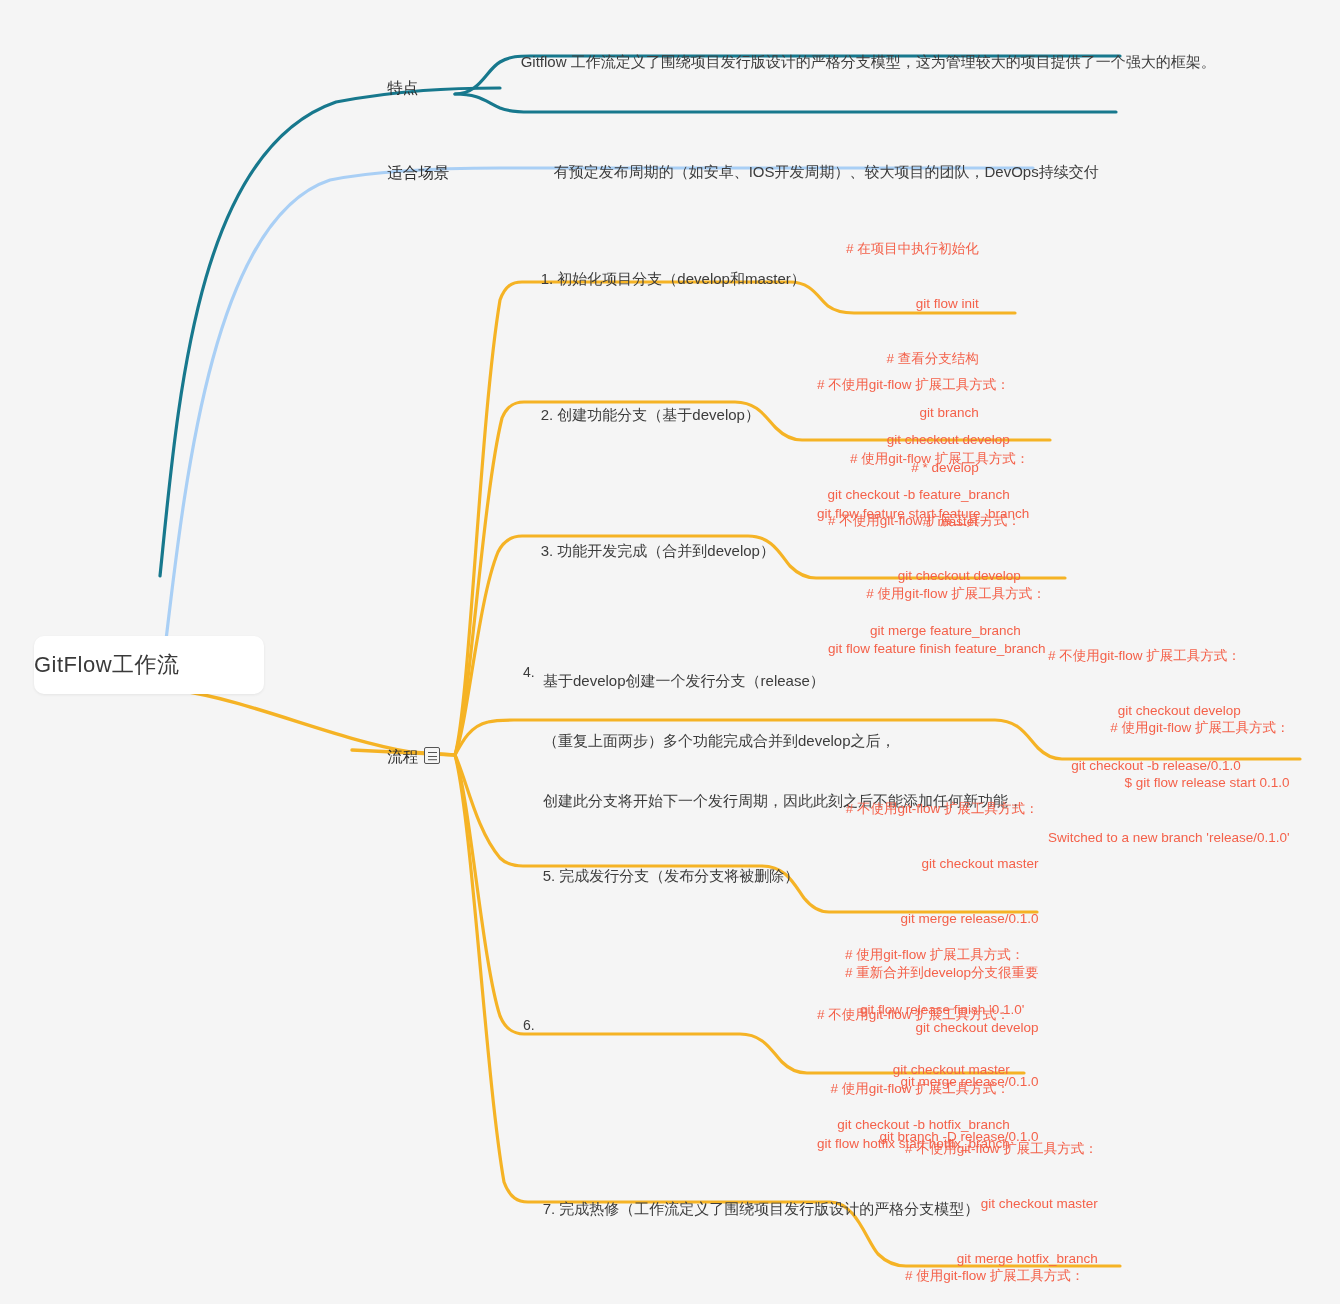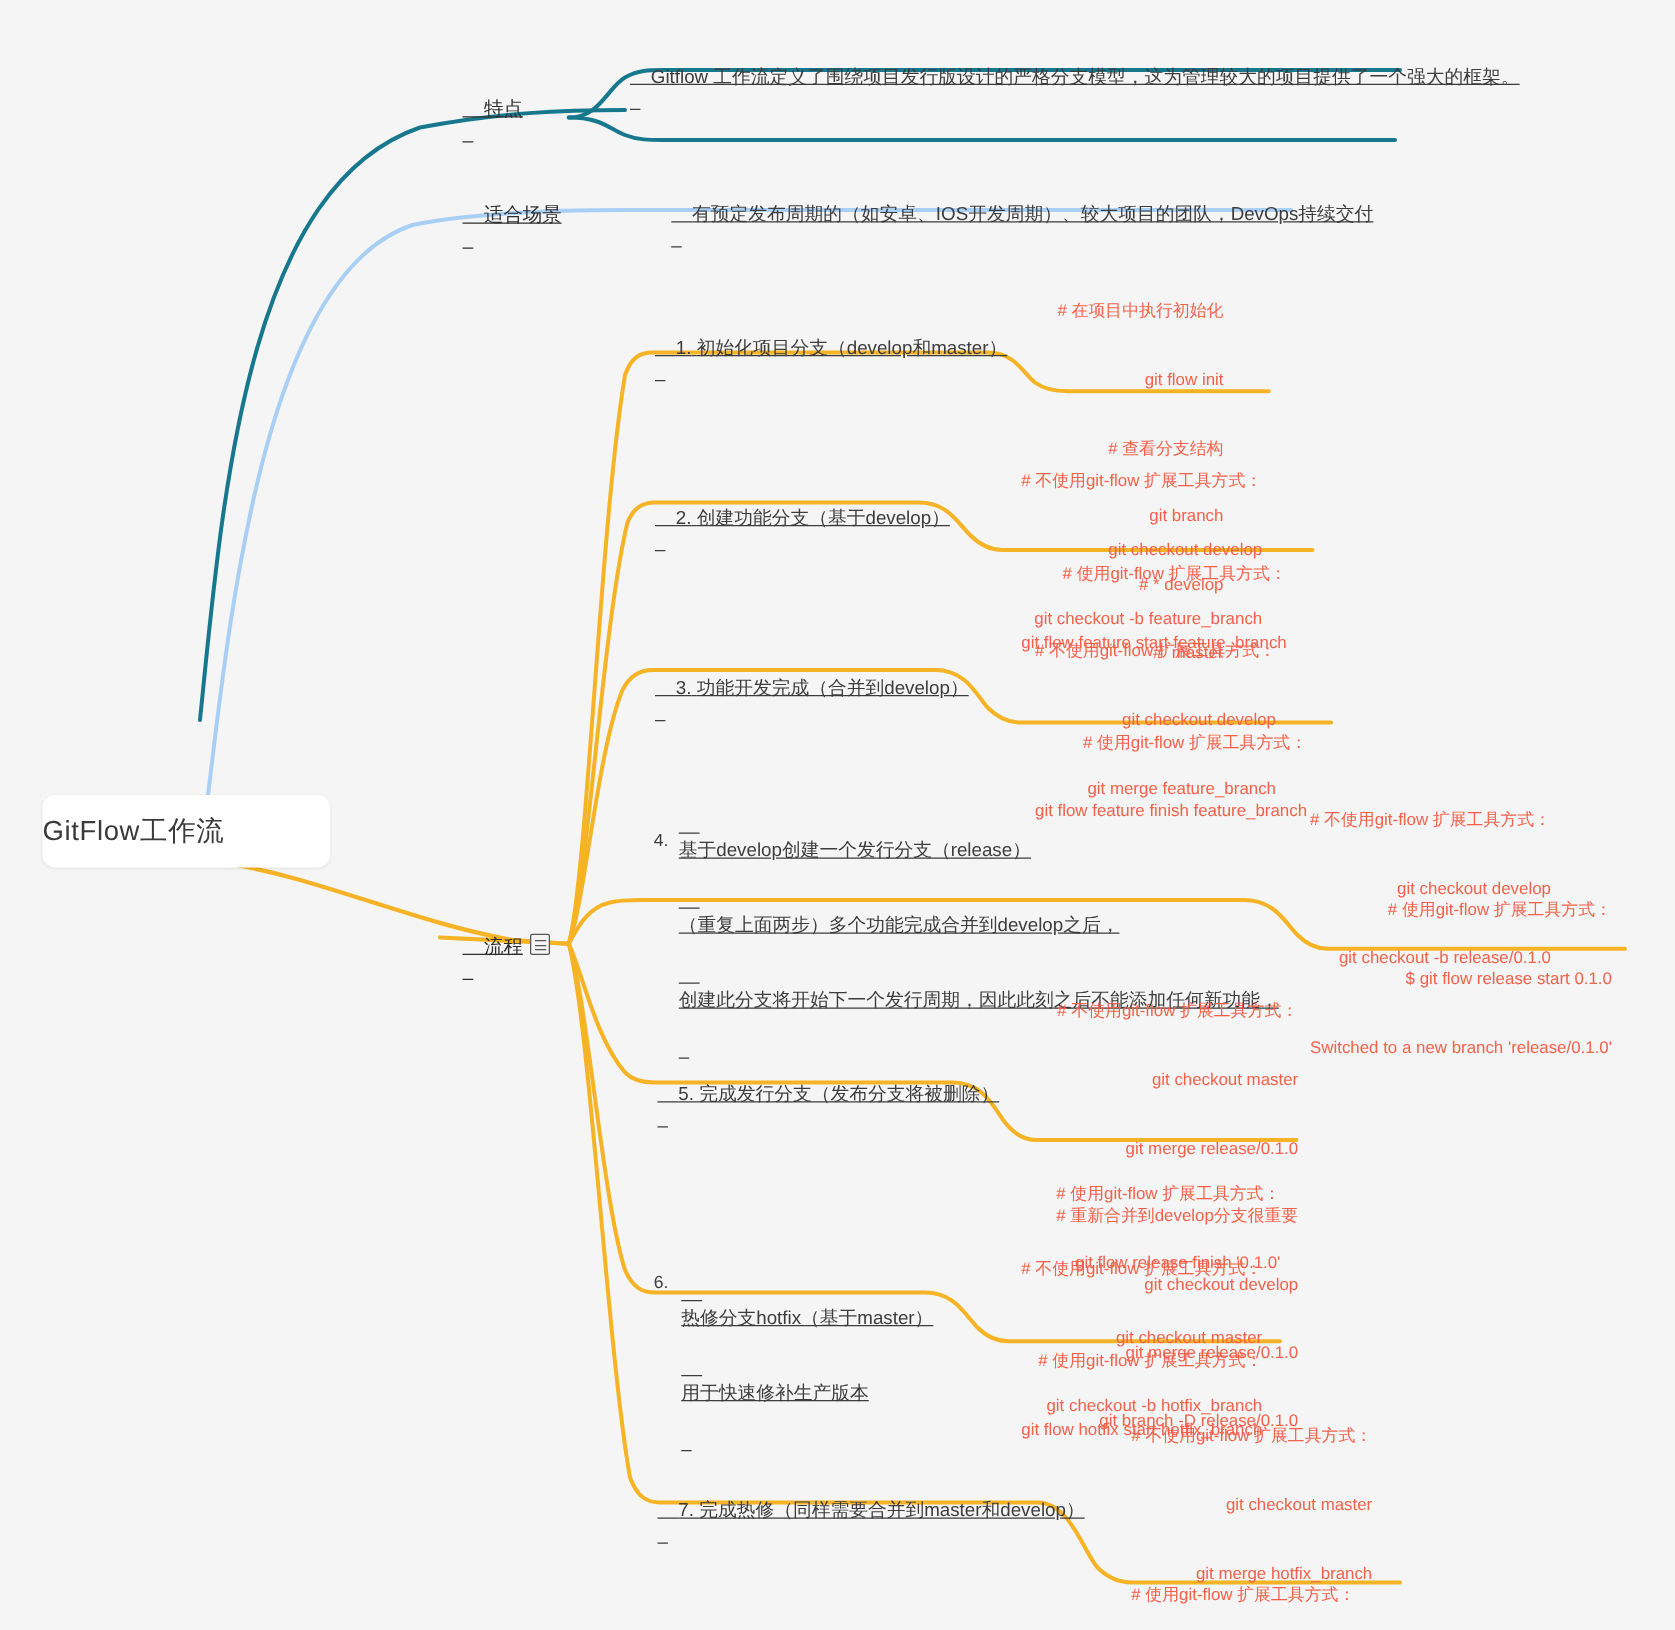--- a/index.html
+++ b/index.html
@@ -11,21 +11,20 @@
     position:relative;
   }
   #canvas{position:absolute;left:0;top:0;width:1340px;height:1304px;}
   svg#wires{position:absolute;left:0;top:0;width:1340px;height:1304px;pointer-events:none;}
   .node{position:absolute;}
   .lbl{
     color:#3c3c3c;
     font-size:15px;
     line-height:20px;
     white-space:pre;
-    text-decoration:underline;
   }
   .lbl-branch{font-size:15.5px;color:#2e2e2e;}
   .root{
     position:absolute;
     background:#ffffff;
     border-radius:10px;
     box-shadow:0 1px 3px rgba(0,0,0,0.07);
     display:flex;align-items:center;justify-content:flex-start;
     color:#3a3a3a;
     font-size:22px;
@@ -187,36 +186,32 @@
     <div>git branch -D release/0.1.0</div>
   </div>
   <div class="node code" style="left:845px;top:910px;">
     <div># 使用git-flow 扩展工具方式：</div>
     <div>git flow release finish '0.1.0'</div>
   </div>
 
   <div class="step-num" style="left:523px;top:1017px;">
     <span>6.</span>
   </div>
-  <div class="node lbl" style="left:545px;top:1005px;">
-    <div>热修分支hotfix（基于master）</div>
-    <div>用于快速修补生产版本</div>
-  </div>
   <div class="node code" style="left:817px;top:970px;">
     <div># 不使用git-flow 扩展工具方式：</div>
     <div>git checkout master</div>
     <div>git checkout -b hotfix_branch</div>
   </div>
   <div class="node code" style="left:817px;top:1044px;">
     <div># 使用git-flow 扩展工具方式：</div>
     <div>git flow hotfix start hotfix_branch</div>
   </div>
 
   <div class="node lbl" style="left:526px;top:1179px;">
-    <span>7.</span> <span>完成热修（同样需要合并到master和develop）</span>
+    <span>7.</span> <span>完成热修（工作流定义了围绕项目发行版设计的严格分支模型）</span>
   </div>
   <div class="node code" style="left:905px;top:1104px;">
     <div># 不使用git-flow 扩展工具方式：</div>
     <div>git checkout master</div>
     <div>git merge hotfix_branch</div>
     
     
     
   </div>
   <div class="node code" style="left:905px;top:1231px;">

